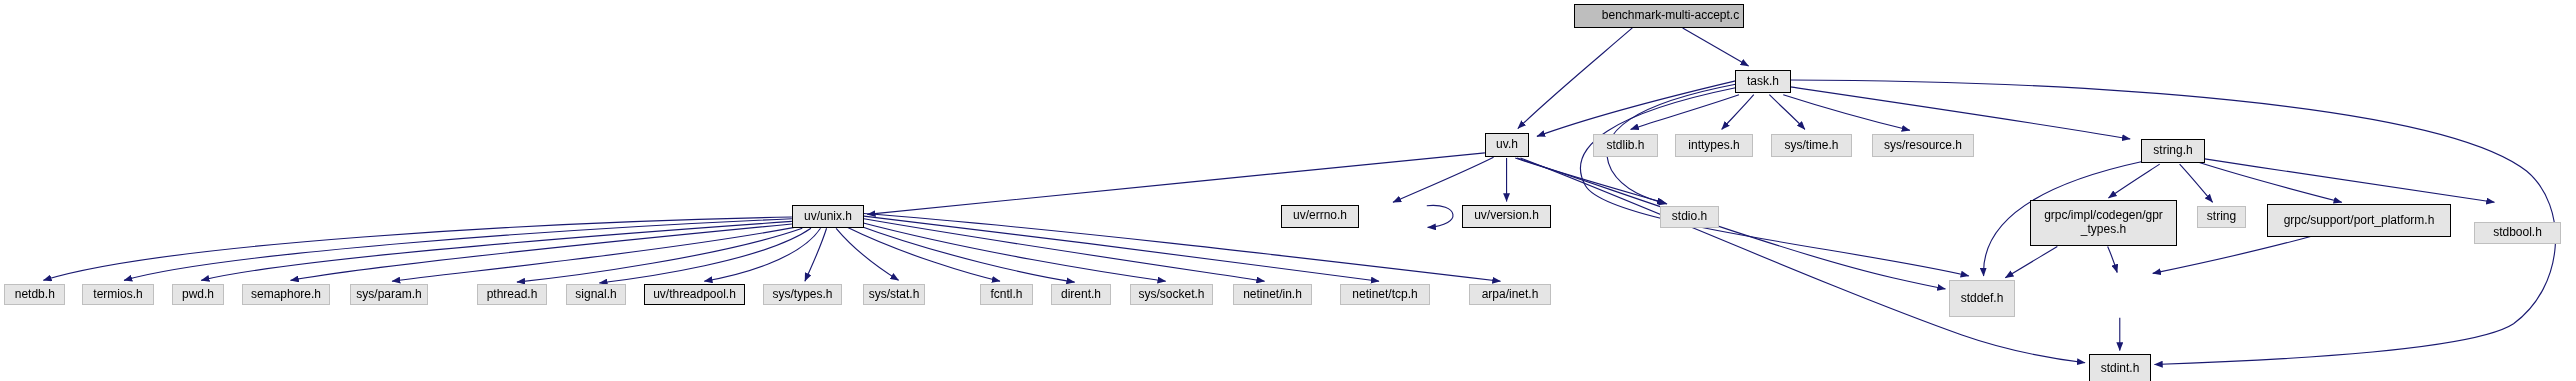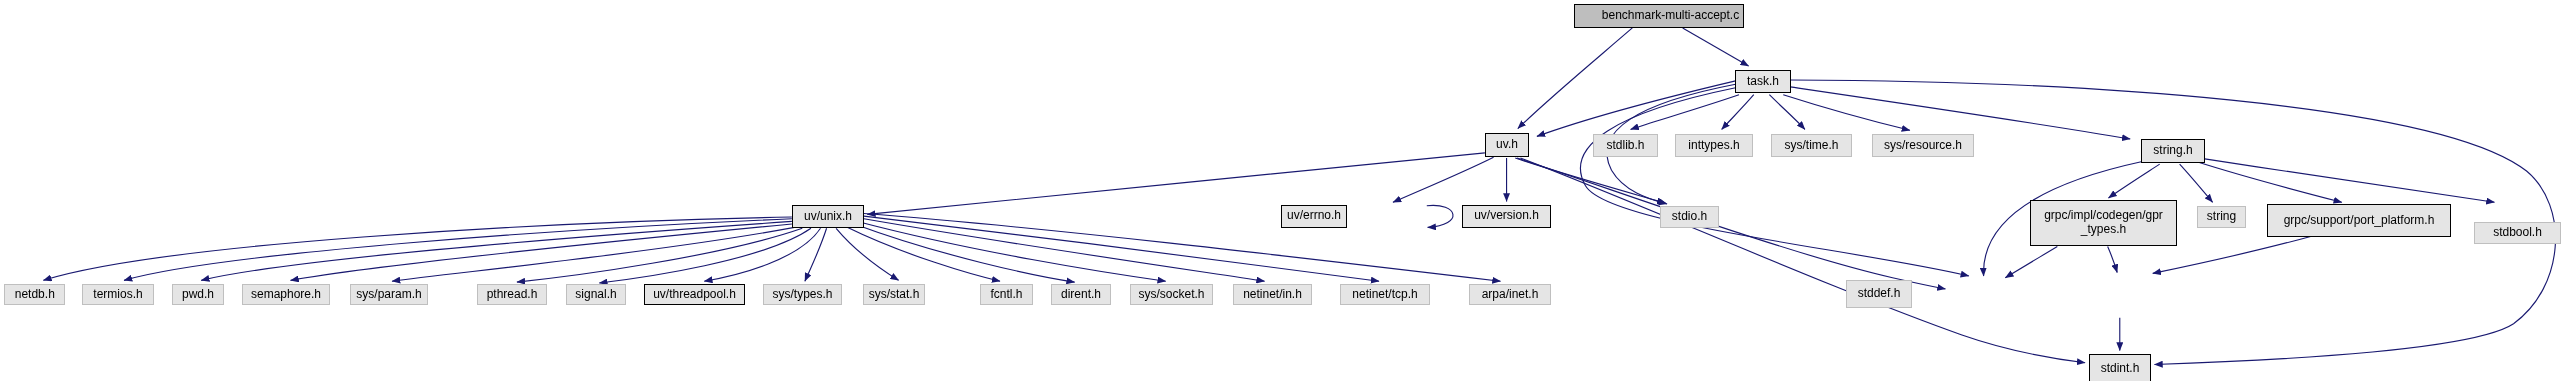--- a/index.html
+++ b/index.html
@@ -104,21 +104,21 @@
   <div class="node" style="left:1872px;top:134px;width:102px;height:23.4px">
     <span>sys/resource.h</span>
   </div>
   <div class="node internal" style="left:2141px;top:139px;width:64px;height:24px">
     <span>string.h</span>
   </div>
 
   <div class="node internal" style="left:792px;top:205px;width:72px;height:23.4px">
     <span>uv/unix.h</span>
   </div>
-  <div class="node internal" style="left:1281px;top:205px;width:66px;height:22.6px">
+  <div class="node internal" style="left:1281px;top:205px;width:78px;height:22.6px">
     <span>uv/errno.h</span>
   </div>
   <div class="node internal" style="left:1462px;top:205px;width:89px;height:22.6px">
     <span>uv/version.h</span>
   </div>
   <div class="node" style="left:1660px;top:206px;width:59px;height:22px">
     <span>stdio.h</span>
   </div>
   <div class="node internal" style="left:2030px;top:200px;width:147px;height:46px">
     <span>grpc/impl/codegen/gpr</span>
@@ -175,21 +175,21 @@
   </div>
   <div class="node" style="left:1233px;top:284px;width:79px;height:21px">
     <span>netinet/in.h</span>
   </div>
   <div class="node" style="left:1340px;top:284px;width:90px;height:21px">
     <span>netinet/tcp.h</span>
   </div>
   <div class="node" style="left:1469px;top:284px;width:82px;height:21px">
     <span>arpa/inet.h</span>
   </div>
-  <div class="node" style="left:1846px;top:280px;width:66px;height:28px">
+  <div class="node" style="left:1949px;top:280px;width:66px;height:37px">
     <span>stddef.h</span>
   </div>
 
   <div class="node internal" style="left:2089px;top:354px;width:62px;height:30px">
     <span>stdint.h</span>
   </div>
 
 </div>
 
 

